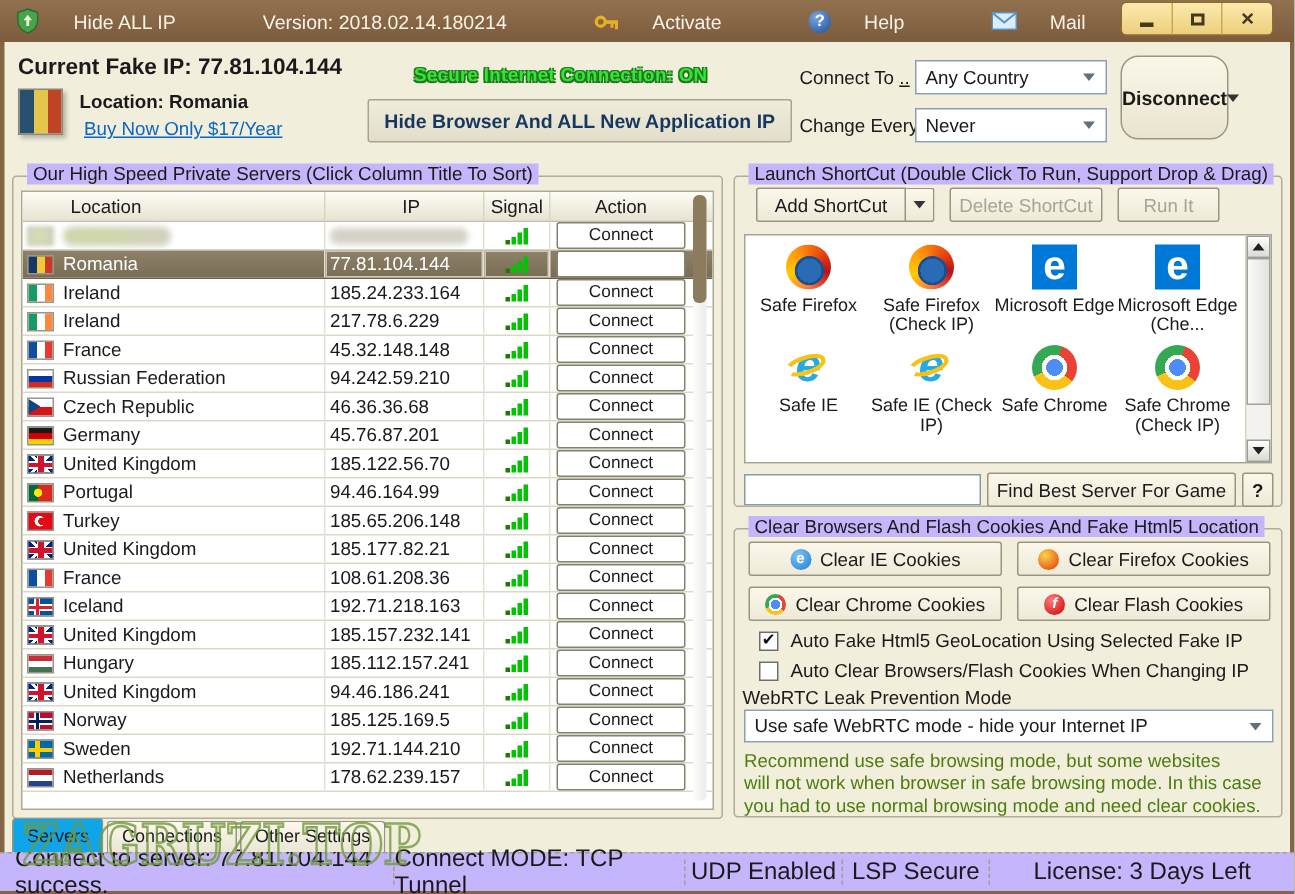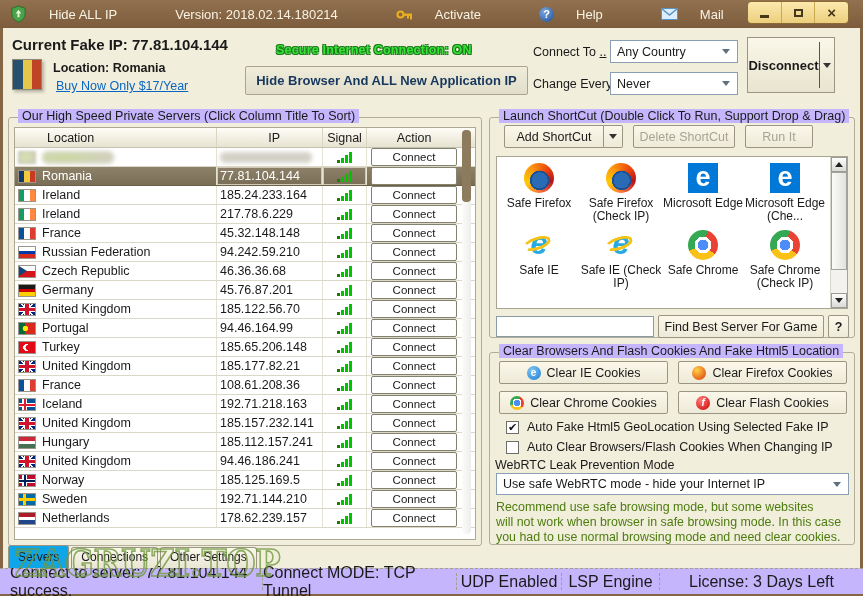--- a/index.html
+++ b/index.html
@@ -33,22 +33,22 @@
     text-shadow:1px 1px 0 #1c7a1c,-1px -1px 0 #1c7a1c,1px -1px 0 #1c7a1c,-1px 1px 0 #1c7a1c;letter-spacing:.2px}
   .hide-btn{position:absolute;left:245px;top:66px;width:281px;height:27px;
     background:linear-gradient(#efecdc,#e2deca);border:1px solid #a9a491;border-radius:2px;
     font-weight:bold;font-size:13px;color:#17375e;display:flex;align-items:center;justify-content:center;cursor:pointer}
   .hdr-lbl{position:absolute;font-size:12.5px}
   .lbl-link{text-decoration:underline;cursor:pointer}
   .dd{position:absolute;background:#fff;border:1px solid #8aa0b2;box-sizing:border-box;display:flex;
       align-items:center;padding-left:6px;cursor:pointer}
   .dd .arr{margin-left:auto;margin-right:7px;width:0;height:0;border-left:4px solid transparent;
       border-right:4px solid transparent;border-top:5px solid #60707c}
-  .disc-btn{position:absolute;left:747px;top:37px;width:88px;height:56px;
-    background:linear-gradient(#faf7e9,#e8e4cf);border:1px solid #9b9684;border-radius:0;
+  .disc-btn{position:absolute;left:747px;top:37px;width:72px;height:56px;
+    background:linear-gradient(#faf7e9,#e8e4cf);border:1px solid #9b9684;border-radius:12px;
     display:flex;align-items:stretch;cursor:pointer;box-sizing:border-box}
   .disc-btn .lab{flex:1;display:flex;align-items:center;justify-content:center;font-weight:bold;font-size:13px}
   .disc-btn .div{width:1px;background:#555;margin:4px 0}
   .disc-btn .dar{width:14px;display:flex;align-items:center;justify-content:center}
   .disc-btn .dar i{width:0;height:0;border-left:4px solid transparent;border-right:4px solid transparent;border-top:5px solid #333}
   
   .gbox{position:absolute;border:1px solid #b2ac9a;border-radius:3px;box-sizing:border-box}
   .glabel{position:absolute;top:-9px;left:9px;background:#c4b5fd;padding:0 4px;white-space:nowrap}
   
   #servers-box{left:8px;top:117px;width:474px;height:429px}
@@ -695,19 +695,19 @@
   <div class="tabs" id="tabs">
       <div class="tab active">Servers</div>
       <div class="tab">Connections</div>
       <div class="tab">Other Settings</div>
     </div>
 
   <div class="statusbar" id="statusbar">
       <div class="seg">Connect to server: 77.81.104.144 success.</div>
       <div class="seg">Connect MODE: TCP Tunnel</div>
       <div class="seg">UDP Enabled</div>
-      <div class="seg">LSP Engine</div>
+      <div class="seg">LSP Secure</div>
       <div class="seg">License: 3 Days Left</div>
     </div>
   <div class="grip"></div>
 
   <div class="watermark">ZAGRUZI.TOP</div>
 </div>
 
 </body></html>

